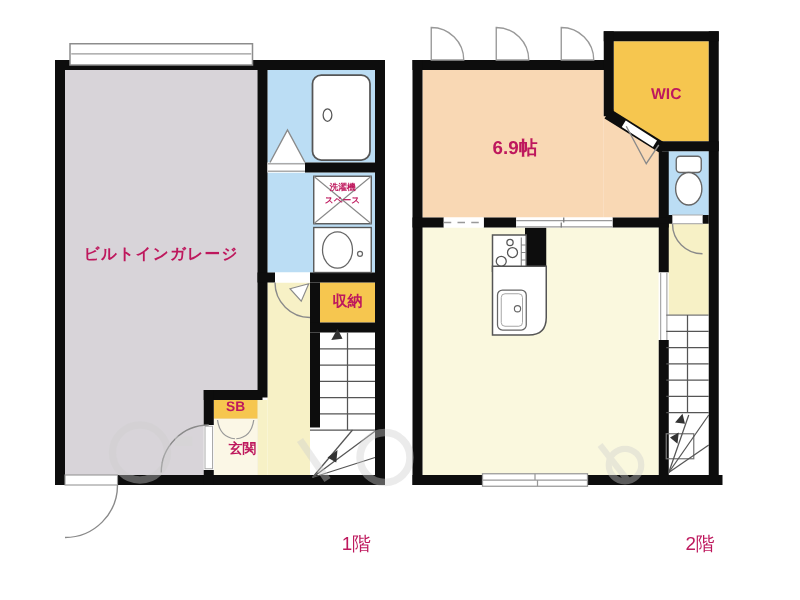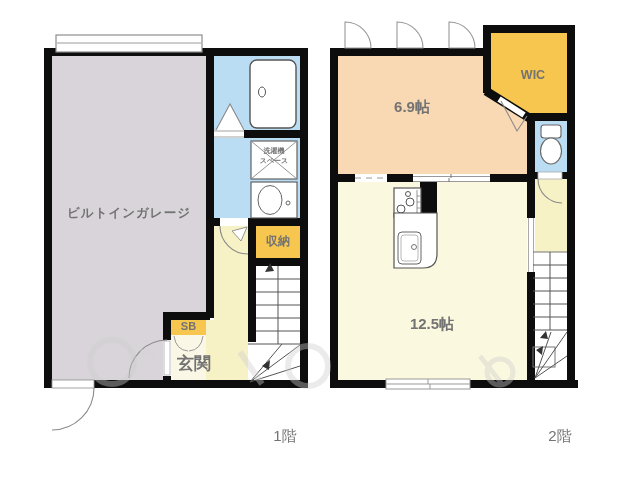--- a/index.html
+++ b/index.html
@@ -2,21 +2,21 @@
 <html><head>
 <meta charset="utf-8">
 <style>
   html,body{margin:0;padding:0;background:#fff;}
   #plan{
     position:relative;width:640px;height:480px;background:#ffffff;
     font-family:"Liberation Sans","DejaVu Sans",sans-serif;overflow:hidden;
   }
   #plan svg{position:absolute;left:0;top:0;}
   .lbl{
-    position:absolute;text-align:center;color:#737373;line-height:1.25;
+    position:absolute;text-align:center;color:#be185d;line-height:1.25;
     white-space:nowrap;pointer-events:none;
   }
   .lbl.small{white-space:normal;}
 </style>
 </head>
 <body>
 
 <div id="plan">
 <svg width="640" height="480" viewBox="0 0 640 480">
 
@@ -232,34 +232,33 @@
   <g opacity="0.4" stroke="#cfcfcf" fill="none">
     <circle cx="112" cy="362" r="22" stroke-width="6"></circle>
     <rect x="140" y="349" width="14" height="8" fill="#d4d4d4" stroke="none"></rect>
     <line x1="240" y1="352" x2="262" y2="384" stroke-width="6"></line>
     <circle cx="308" cy="366" r="20" stroke-width="6"></circle>
     <line x1="480" y1="356" x2="502" y2="384" stroke-width="5"></line>
     <circle cx="500" cy="372" r="13" stroke-width="5"></circle>
   </g>
 </svg>
 
-  <div class="lbl" style="left:54px;top:206px;width:150px;font-size:12.5px;letter-spacing:1px;font-weight:600;">ビルトインガレージ</div>
+  <div class="lbl" style="left:54px;top:196px;width:150px;font-size:12.5px;letter-spacing:1px;font-weight:600;">ビルトインガレージ</div>
 
   <div class="lbl small" style="left:251px;top:146px;width:46px;font-size:7px;line-height:1.4;font-weight:600;">
     <span>洗濯機</span><br>
     <span>スペース</span>
   </div>
 
   <div class="lbl" style="left:256px;top:234px;width:44px;font-size:12px;font-weight:600;">収納</div>
 
   <div class="lbl" style="left:171px;top:320px;width:35px;font-size:11px;font-weight:600;">SB</div>
 
-  <div class="lbl" style="left:173px;top:353px;width:42px;font-size:17px;font-weight:600;">玄関</div>
-
-  <div class="lbl" style="left:362px;top:98px;width:100px;font-size:15px;font-weight:600;">6.9帖</div>
+  <div class="lbl" style="left:173px;top:353px;width:42px;font-size:11px;font-weight:600;">玄関</div>
+
+  <div class="lbl" style="left:362px;top:110px;width:100px;font-size:15px;font-weight:600;">6.9帖</div>
 
   <div class="lbl" style="left:508px;top:68px;width:50px;font-size:12.5px;font-weight:600;">WIC</div>
 
-  <div class="lbl" style="left:382px;top:315px;width:100px;font-size:15px;font-weight:600;">12.5帖</div>
 
   <div class="lbl" style="left:255px;top:427px;width:60px;font-size:15px;font-weight:400;">1階</div>
   <div class="lbl" style="left:530px;top:427px;width:60px;font-size:15px;font-weight:500;">2階</div>
 </div>
 
 </body></html>

